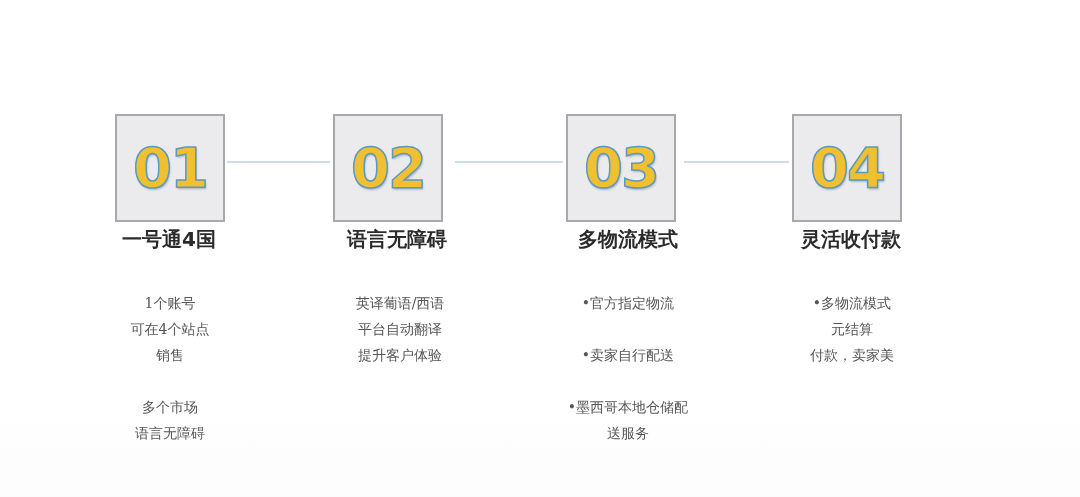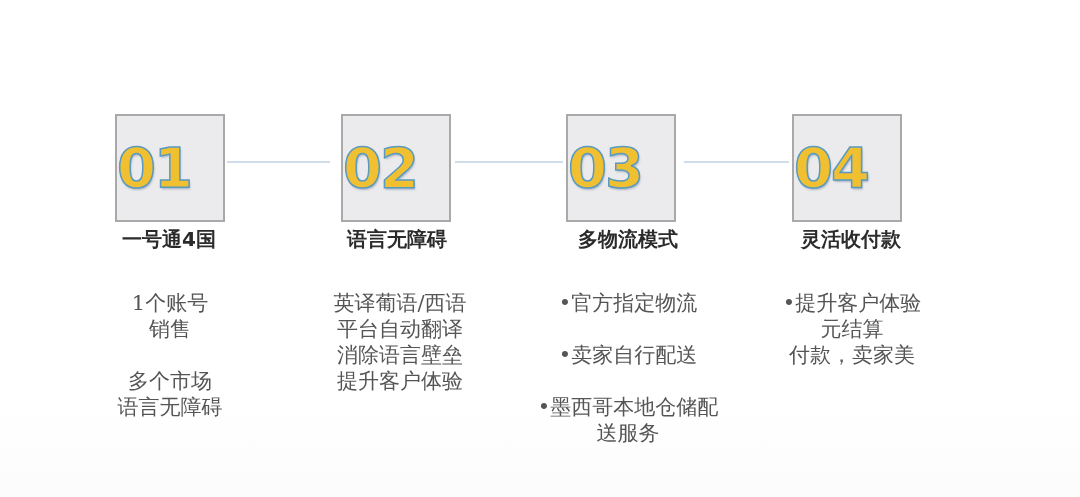--- a/index.html
+++ b/index.html
@@ -11,73 +11,73 @@
   .bg-shade {
     position: absolute; left: 0; top: 0; width: 1080px; height: 497px;
     background: linear-gradient(180deg, #ffffff 0%, #ffffff 80%, #fcfcfc 100%);
   }
   .connector {
     position: absolute; height: 2px; background: #cfdcea; top: 161px;
   }
   .step-box {
     position: absolute; top: 114px; width: 106px; height: 104px;
     background: #ebebed; border: 2px solid #a9a9a9;
-    display: flex; align-items: center; 
+    display: flex; align-items: center; justify-content: center;
     box-sizing: content-box;
   }
   .step-num {
     font-family: "DejaVu Sans", "Liberation Sans", sans-serif;
     font-size: 56px; font-weight: bold; color: #f0c030;
     letter-spacing: -2px;
     -webkit-text-stroke: 1.5px #5a9ac0;
     text-shadow: 1px 2px 2px rgba(60,90,120,0.35);
     line-height: 1;
   }
   .step-title {
     position: absolute; top: 226px; font-size: 20px; font-weight: bold;
     color: #2b2b2b; white-space: nowrap;
     font-family: "DejaVu Sans", "Liberation Sans", sans-serif;
     text-align: center;
   }
   .step-desc {
-    position: absolute; top: 290px; font-size: 21px; color: #555555;
+    position: absolute; top: 290px; font-size: 14px; color: #555555;
     text-align: center; line-height: 26px;
   }
   .step-desc .line { display: block; white-space: nowrap; }
   .step-desc .gap { display: block; height: 26px; }
 </style>
 </head>
 <body>
 
 <div class="bg-shade"></div>
 
 <div class="connector" style="left:227px; width:103px;"></div>
 <div class="connector" style="left:455px; width:108px;"></div>
 <div class="connector" style="left:684px; width:105px;"></div>
 
 <div class="step-box" style="left:115px;">
   <span class="step-num">01</span>
 </div>
 <div class="step-title" style="left:108px; width:122px;">一号通4国</div>
 <div class="step-desc" style="left:100px; width:140px;">
   <span class="line">1个账号</span>
+  <span class="line">可在4个站点</span>
   <span class="line">销售</span>
   <span class="gap"></span>
   <span class="line">多个市场</span>
   <span class="line">语言无障碍</span>
 </div>
 
-<div class="step-box" style="left:341px;">
+<div class="step-box" style="left:333px;">
   <span class="step-num">02</span>
 </div>
 <div class="step-title" style="left:327px; width:140px;">语言无障碍</div>
 <div class="step-desc" style="left:320px; width:160px;">
   <span class="line">英译葡语/西语</span>
   <span class="line">平台自动翻译</span>
-  <span class="line">消除语言壁垒</span>
   <span class="line">提升客户体验</span>
 </div>
 
 <div class="step-box" style="left:566px;">
   <span class="step-num">03</span>
 </div>
 <div class="step-title" style="left:558px; width:140px;">多物流模式</div>
 <div class="step-desc" style="left:528px; width:200px;">
   <span class="line">•官方指定物流</span>
   <span class="gap"></span>
@@ -85,16 +85,16 @@
   <span class="gap"></span>
   <span class="line">•墨西哥本地仓储配</span>
   <span class="line">送服务</span>
 </div>
 
 <div class="step-box" style="left:792px;">
   <span class="step-num">04</span>
 </div>
 <div class="step-title" style="left:781px; width:140px;">灵活收付款</div>
 <div class="step-desc" style="left:772px; width:160px;">
-  <span class="line">•提升客户体验</span>
+  <span class="line">•多物流模式</span>
   <span class="line">元结算</span>
   <span class="line">付款，卖家美</span>
 </div>
 
 </body></html>

